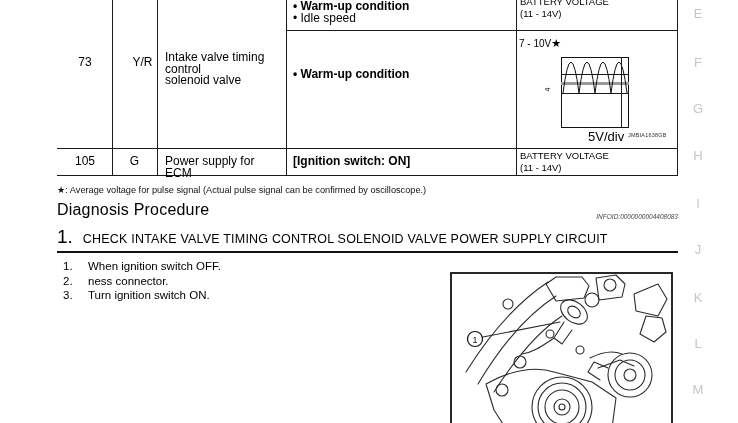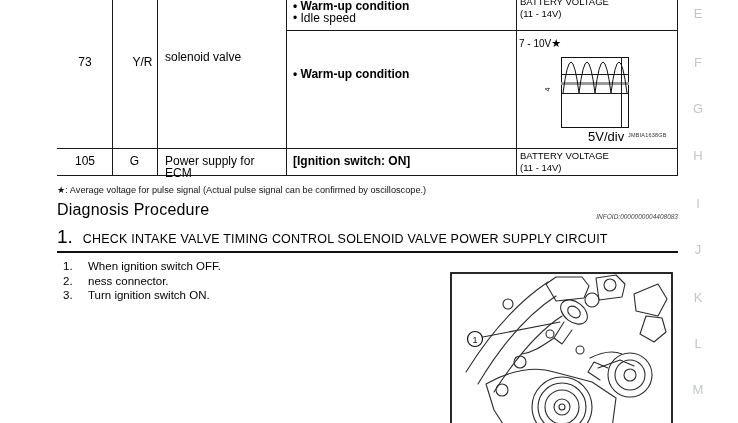--- a/index.html
+++ b/index.html
@@ -46,20 +46,21 @@
   <div class="vline" style="left:286px;top:0;height:176px;"></div>
   <div class="vline" style="left:516px;top:0;height:176px;"></div>
   <div class="vline" style="left:677px;top:0;height:176px;"></div>
   <div class="hline" style="left:286px;top:30px;width:391px;"></div>
   <div class="hline" style="left:57px;top:148px;width:621px;"></div>
   <div class="hline" style="left:57px;top:175px;width:621px;"></div>
 
   <div class="cell ctr" style="left:58px;top:57px;width:54px;">73</div>
   <div class="cell ctr" style="left:112px;top:57px;width:45px;padding-left:8px;">Y/R</div>
   <div class="cell" style="left:165px;top:52px;width:118px;">
+    <div>Intake valve timing control</div>
     <div>solenoid valve</div>
   </div>
 
   <div class="cell bullets" style="left:293px;top:0px;width:215px;">
     <div class="b">• Warm-up condition</div>
     <div>• Idle speed</div>
   </div>
   <div class="cell valtext" style="left:520px;top:-4px;width:150px;">
     <div>BATTERY VOLTAGE</div>
     <div>(11 - 14V)</div>

